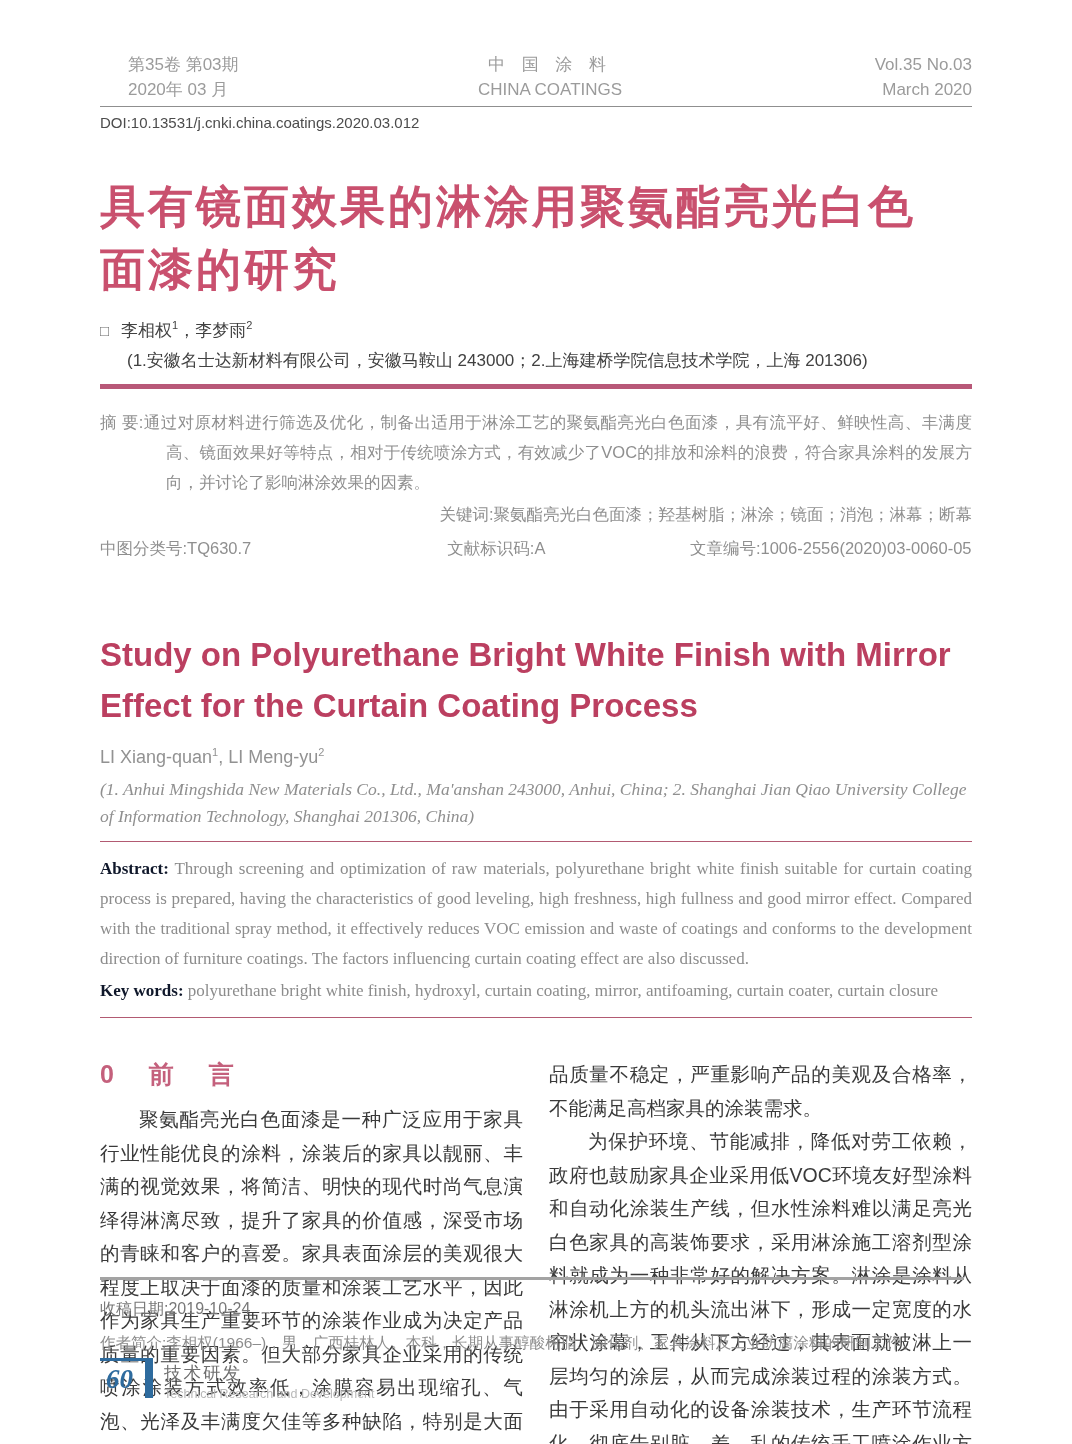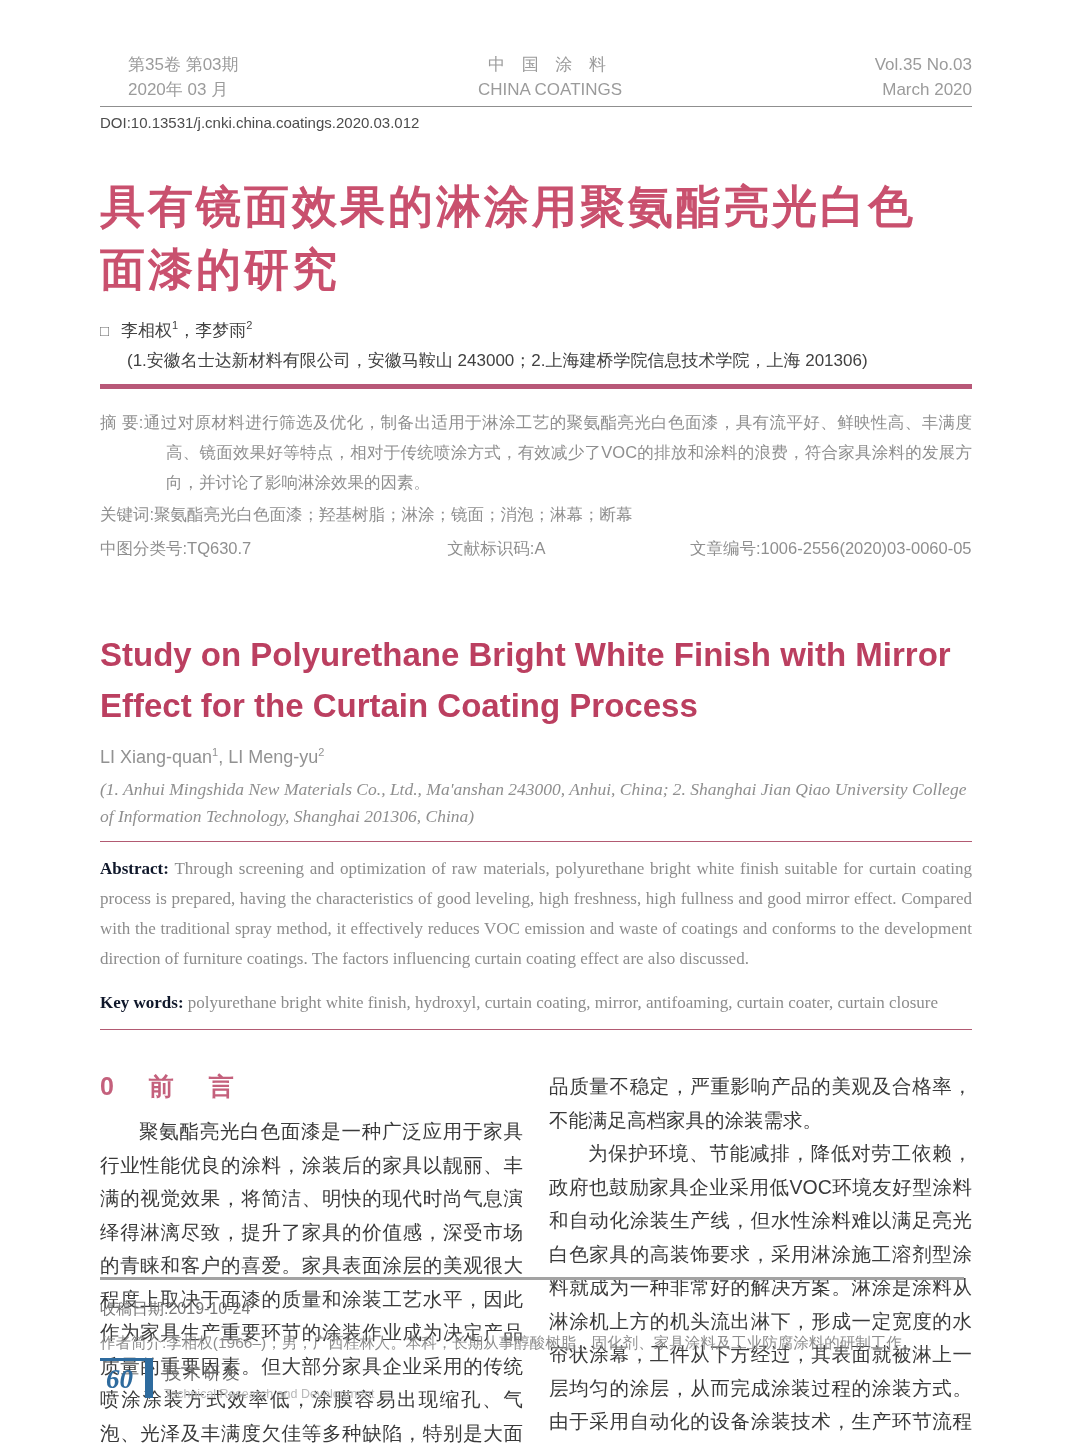--- a/index.html
+++ b/index.html
@@ -24,35 +24,35 @@
   .cn-authors { margin-top:18px; font-size:17px; color:#414141; display:flex; align-items:center; }
   .cn-authors .marker { color:#6a6a6a; margin-right:12px; font-size:15px; }
   .cn-authors sup { font-size:11px; color:#414141; }
   .cn-affil { margin-top:7px; padding-left:27px; font-size:17px; color:#414141; }
   .title-bar { margin-top:12px; height:5px; background:#b85878; }
 
   
   .cn-abs { margin-top:18px; color:#8f8f8f; font-size:16.5px; line-height:30px; }
   .cn-abs .hang { padding-left:66px; text-align:justify; }
   .cn-abs .hang .lbl { margin-left:-66px; letter-spacing:0; }
-  .cn-abs .kw { margin-top:2px; }
+  .cn-abs .kw { margin-top:2px;text-align:right; }
   .cn-abs .meta { display:flex; margin-top:4px;gap:33px; }
   .cn-abs .meta .m1 { width:39%; }
   .cn-abs .meta .m2 { width:26%; }
   .cn-abs .meta .m3 { width:35%; }
 
   
   .en-title { margin-top:66px; color:#bb3f60; font-weight:bold; font-size:33px; line-height:51px; font-family:"Liberation Sans", sans-serif; }
   .en-authors { margin-top:15px; font-size:18px; color:#929292; }
   .en-authors sup { font-size:11px; }
   .en-affil { margin-top:8px; font-family:"Liberation Serif", serif; font-style:italic; font-size:17.5px; line-height:27px; color:#8f8f8f; }
   .red-rule { border:none; border-top:1.5px solid #b25a72; margin-top:11px; }
   .en-abs { margin-top:12px; font-family:"Liberation Serif", serif; font-size:17px; line-height:30px; color:#8c8c8c; text-align:justify; }
   .en-abs .b { font-weight:bold; color:#0f172a; }
-  .en-abs .kwline { margin-top:14px; }
+  .en-abs .kwline { margin-top:2px; }
 
   
   .bodycols { margin-top:40px; display:flex; gap:26px; }
   .col { width:423px; }
   .sec-head { color:#c4607c; font-weight:bold; font-size:25px; letter-spacing:14px; margin-bottom:12px; }
   .col p { font-size:19.5px; line-height:33.5px; text-align:justify; color:#3a3a3a; }
   .col p.indent { text-indent:2em; }
 
   
   .footnote { position:absolute; left:100px; right:108px; top:1277px; border-top:3px solid #a3a3a3; padding-top:19px; }

